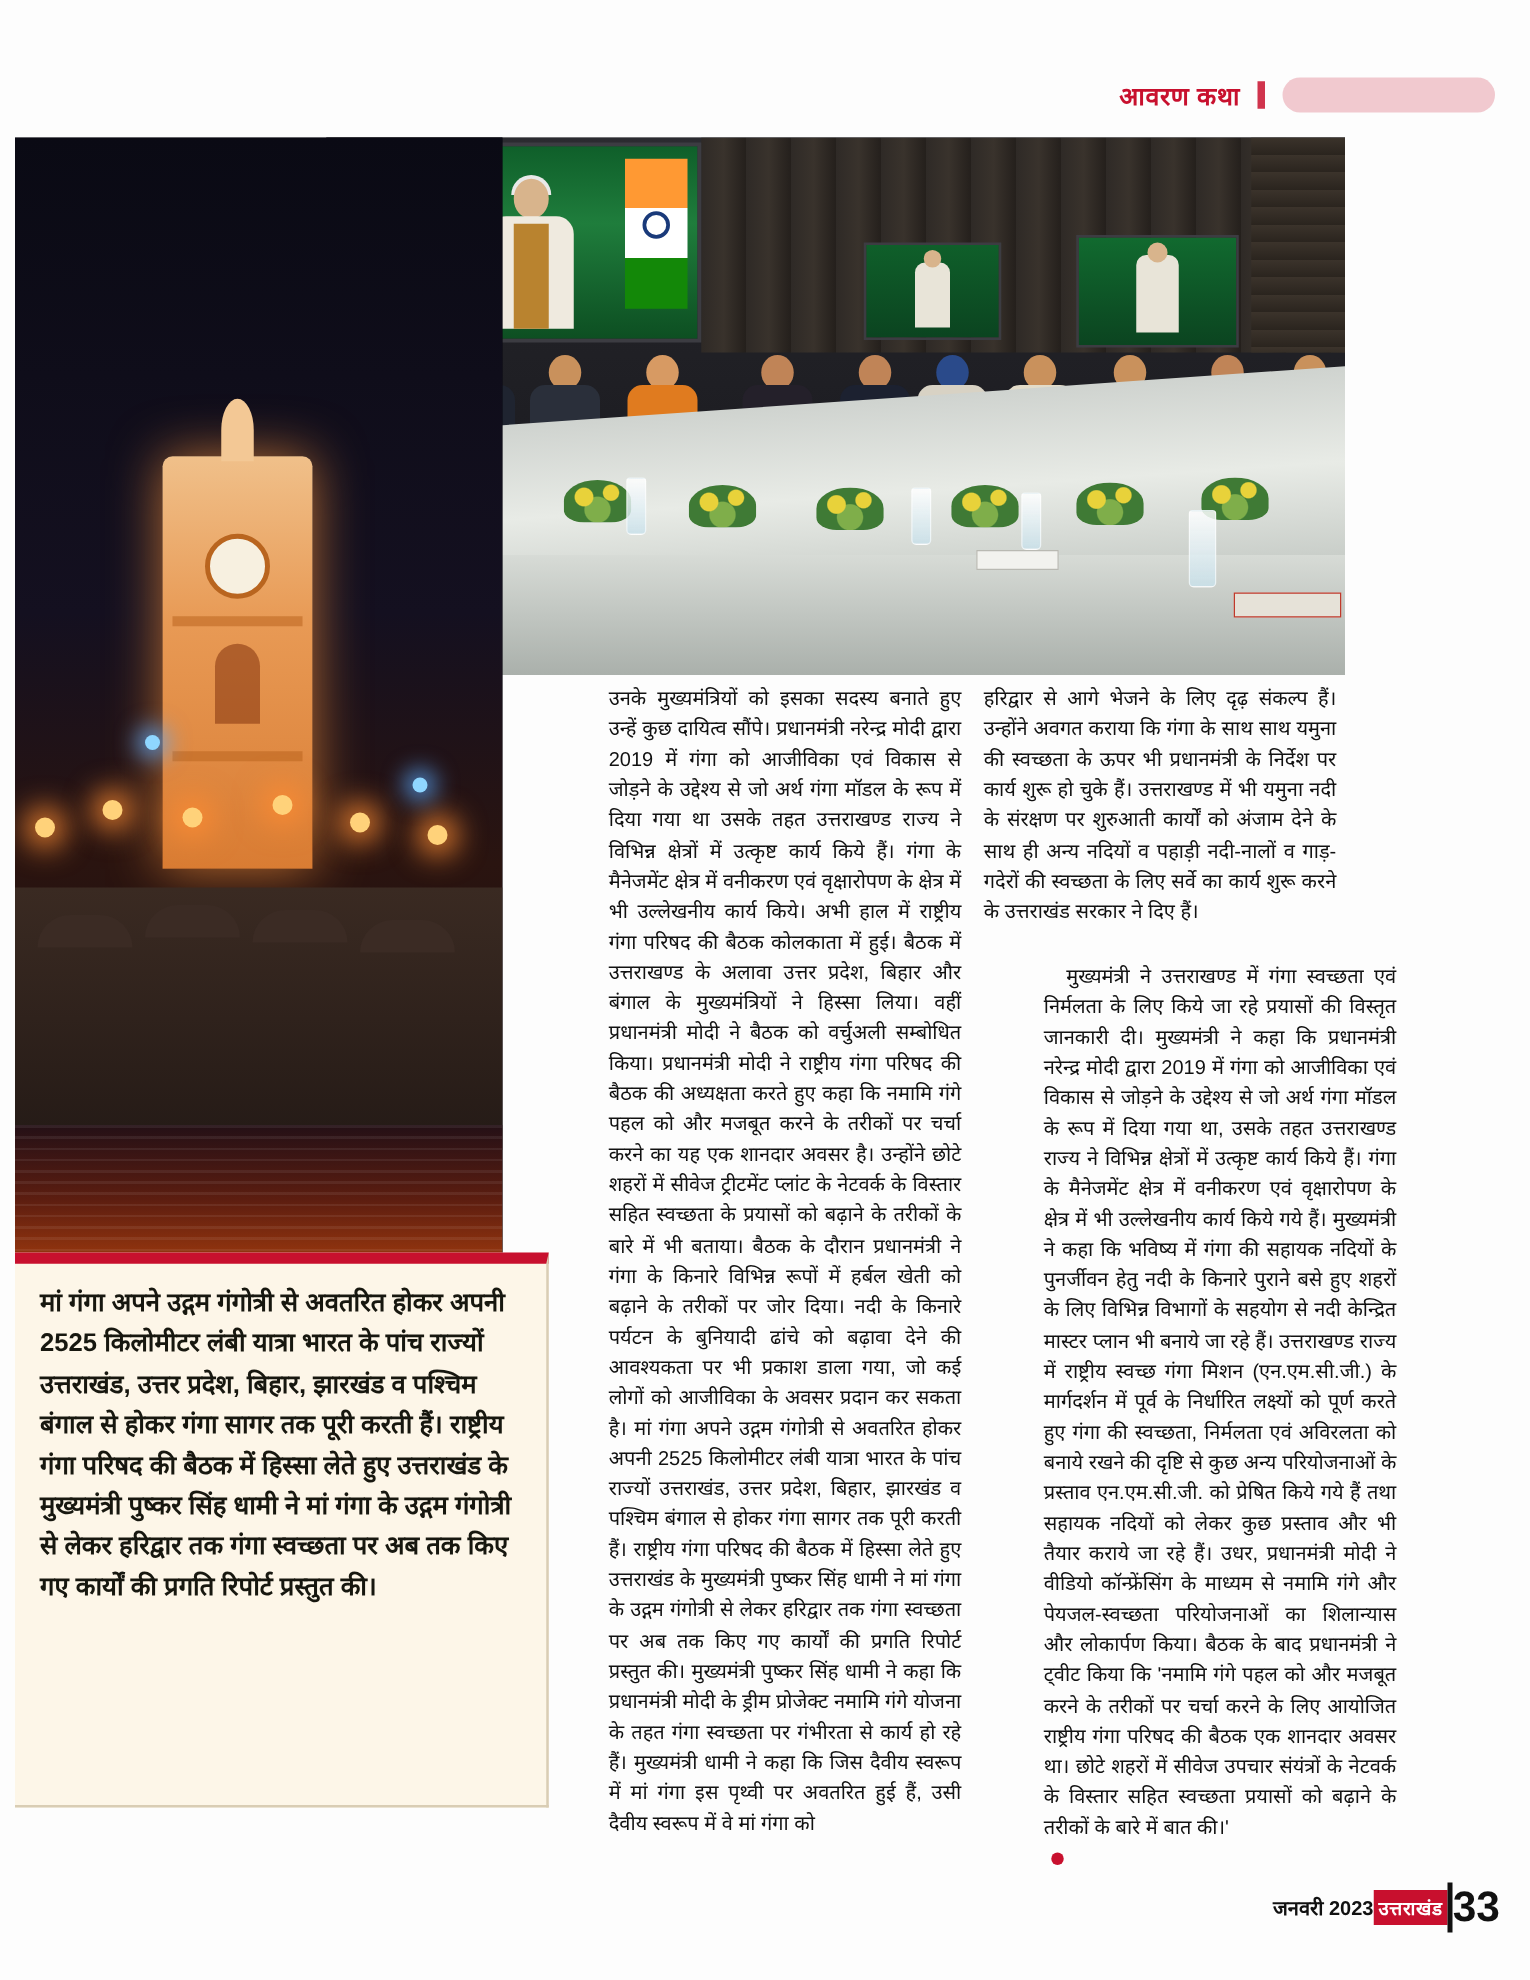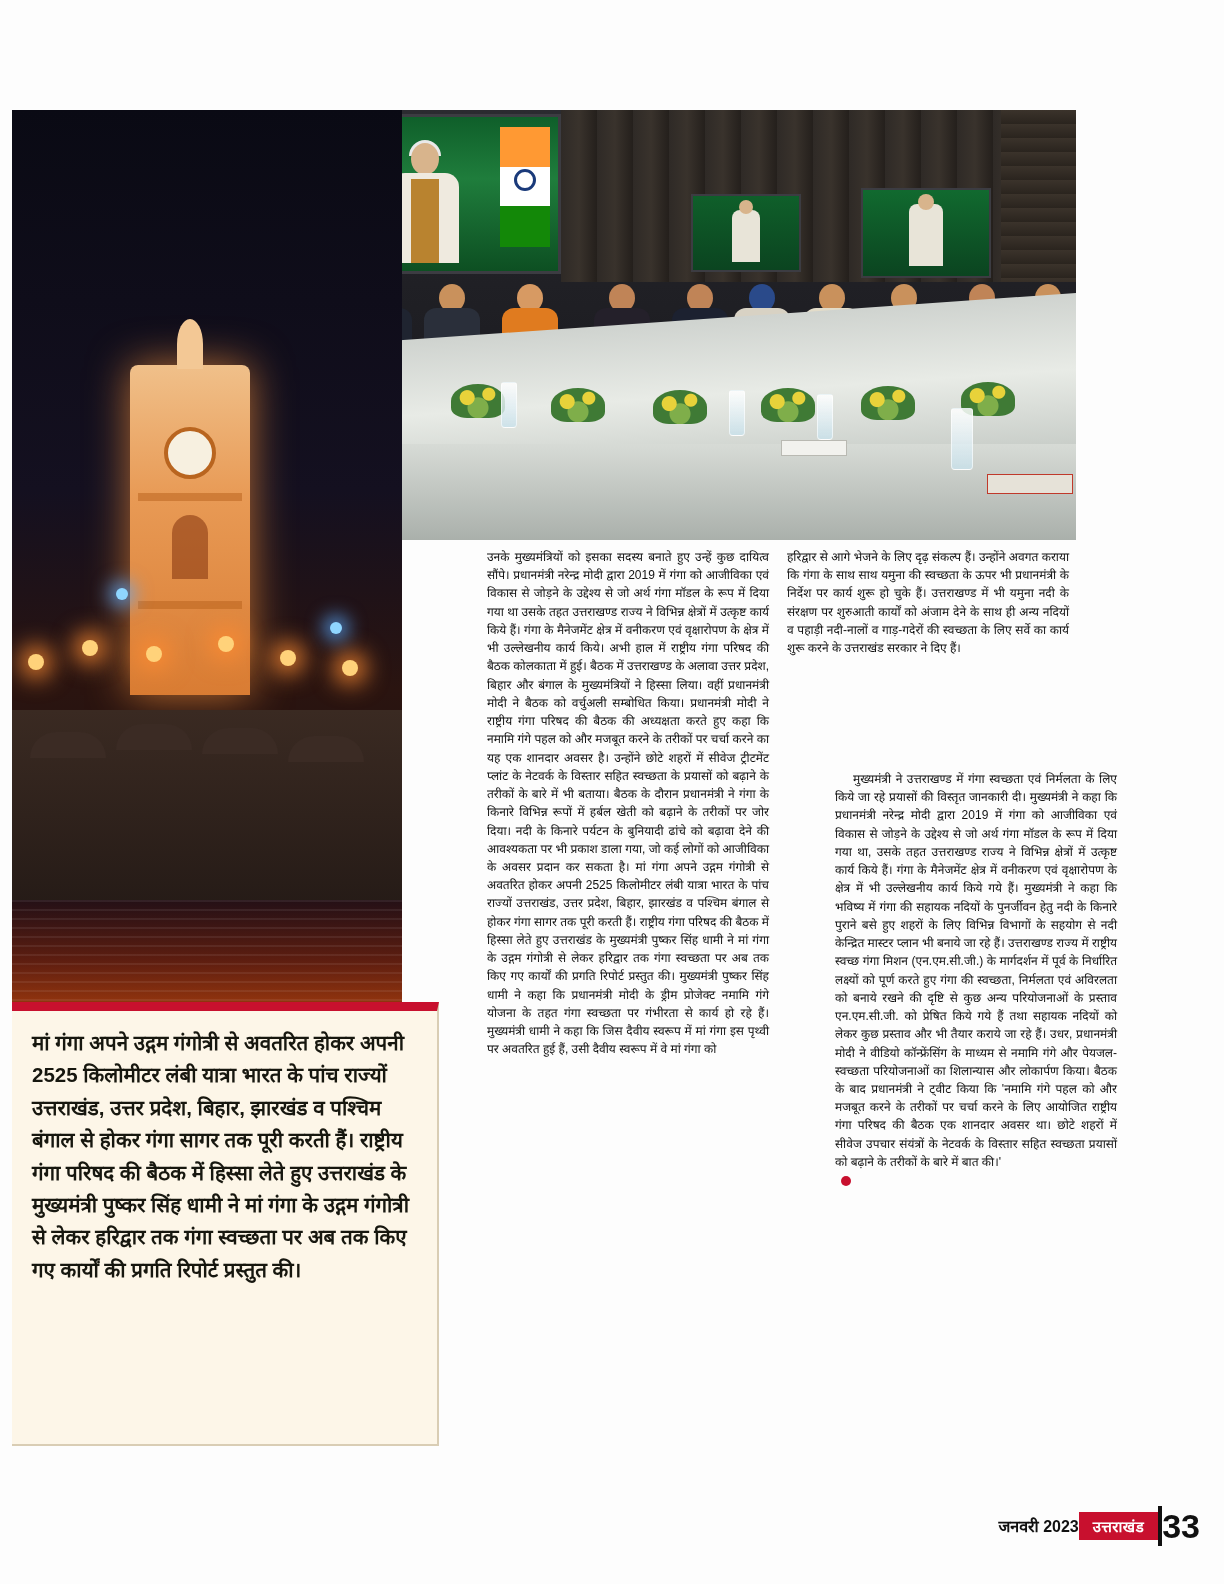--- a/index.html
+++ b/index.html
@@ -161,48 +161,53 @@
   .caption p {
     margin:0; color:#17170f;
     font-size:20.5px; line-height:1.58;
     font-weight:bold;
     text-align:left;
   }
 
   
   .col {
     position:absolute; top:548px; width:282px; height:885px;
-    color:#111; font-size:12px; line-height:1.52;
+    color:#111; font-size:16px; line-height:1.52;
     text-align:justify;
   }
   .col p { margin:0 0 0 0; text-indent:18px; }
   .col p.first { text-indent:0; }
   #col1 { left:487px; }
   #col2 { left:787px; }
   #col3 { left:787px; }
   .end-dot { display:inline-block; width:10px; height:10px; border-radius:50%; background:#c8102e; vertical-align:middle; margin-left:6px; }
 
   
   .footer {
     position:absolute; right:24px; bottom:38px;
     display:flex; align-items:center; gap:0;
   }
   .footer-date { font-size:16px; font-weight:bold; color:#111; }
   .footer-logo {
     background:#c8102e; color:#fff; font-weight:bold;
-    font-size:15px; padding:4px 14px; letter-spacing:.5px;
+    font-size:15px; padding:4px 4px; letter-spacing:.5px;
   }
   .footer-rule { width:4px; height:40px; background:#111; }
   .footer-page { font-size:34px; font-weight:bold; color:#111; }
 </style>
 </head>
 <body>
 
 <div class="page">
 
+  <div class="header">
+    <span class="header-title">आवरण कथा</span>
+    <span class="header-bar"></span>
+    <span class="header-pill"></span>
+  </div>
 
   <div class="photo-meeting">
     <div class="pm-wall"></div>
     <div class="pm-wood"></div>
     <div class="pm-wood2"></div>
 
     <div class="pm-screen">
       <div class="flagL"></div>
       <div class="chakra l"></div>
       <div class="flagR"></div>

